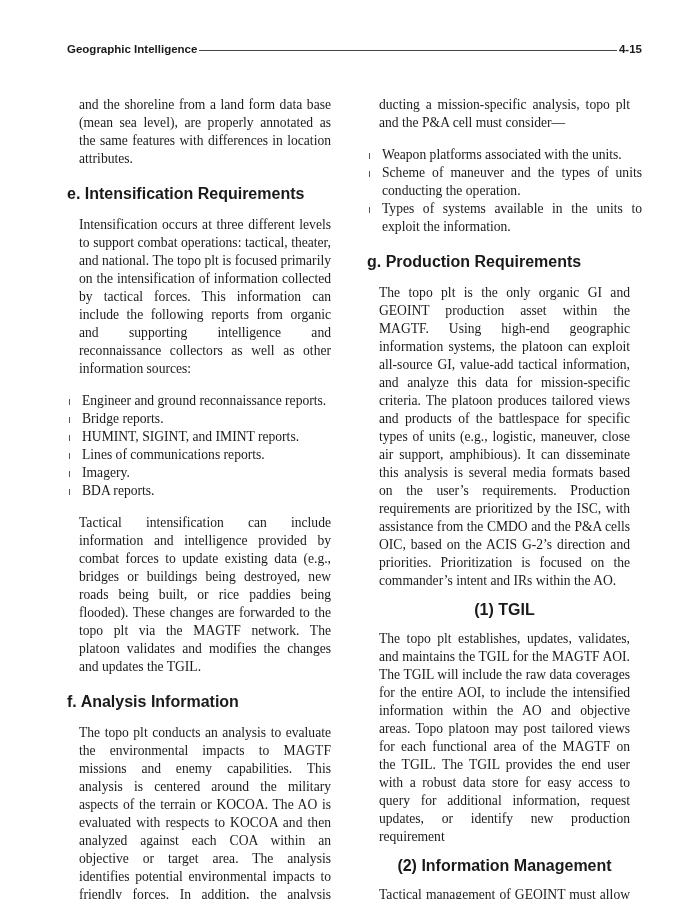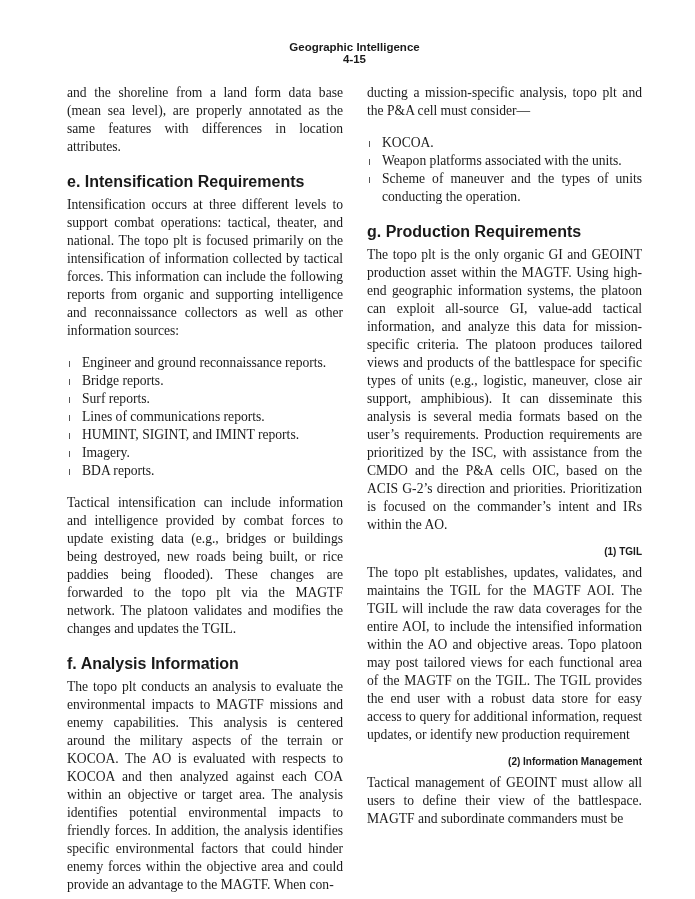--- a/index.html
+++ b/index.html
@@ -1,31 +1,31 @@
 <!DOCTYPE html>
 <html><head>
 <meta charset="utf-8">
 <style>
   html, body { margin: 0; padding: 0; background: #ffffff; }
   body { width: 695px; height: 899px; position: relative; overflow: hidden; color: #1a1a1a; }
   .header {
     position: absolute; left: 67px; top: 41px; width: 575px; height: 16px;
     display: flex; align-items: center;
-    font-family: "Liberation Sans", sans-serif; font-weight: bold; font-size: 11.5px; flex-direction: column;
+    font-family: "Liberation Sans", sans-serif; font-weight: bold; font-size: 11.5px;
   }
   .header .rule { flex: 1; height: 1px; background: #444; margin: 0 2px; position: relative; top: 1px; }
   .col { position: absolute; top: 84px; width: 276px;
     font-family: "Liberation Serif", serif; font-size: 13.6px; line-height: 18px; text-align: justify; }
   .col.left { left: 67px; }
   .col.right { left: 367px; width: 275px; }
-  p { margin: 0; }
+  p { margin: 12px; }
   h2 { font-family: "Liberation Sans", sans-serif; font-weight: bold; font-size: 16px;
        margin: 16px 0 4px 0; line-height: 20px; text-align: left; }
-  h3 { font-family: "Liberation Sans", sans-serif; font-weight: bold; font-size: 10px;
-       margin: 10px 0 4px 0; line-height: 16px; text-align: right; }
+  h3 { font-family: "Liberation Sans", sans-serif; font-weight: bold; font-size: 16px;
+       margin: 10px 0 4px 0; line-height: 16px; text-align: center; }
   ul { list-style: none; margin: 14px 0 14px 0; padding: 0; }
   li { position: relative; padding-left: 15px; }
   li::before { content: ""; position: absolute; left: 2px; top: 7px; width: 1px; height: 6px; background: #555; }
 </style>
 </head>
 <body>
 
 <div class="header">
   <span>Geographic Intelligence</span>
   <span class="rule"></span>
@@ -33,38 +33,37 @@
 </div>
 
 <div class="col left">
   <p>and the shoreline from a land form data base (mean sea level), are properly annotated as the same features with differences in location attributes.</p>
 
   <h2>e.  Intensification Requirements</h2>
   <p>Intensification occurs at three different levels to support combat operations: tactical, theater, and national. The topo plt is focused primarily on the intensification of information collected by tactical forces. This information can include the following reports from organic and supporting intelligence and reconnaissance collectors as well as other information sources:</p>
   <ul>
     <li>Engineer and ground reconnaissance reports.</li>
     <li>Bridge reports.</li>
-    <li>Surf reports.</li>
+    <li>HUMINT, SIGINT, and IMINT reports.</li>
     <li>Lines of communications reports.</li>
-    <li>HUMINT, SIGINT, and IMINT reports.</li>
     <li>Imagery.</li>
     <li>BDA reports.</li>
   </ul>
   <p>Tactical intensification can include information and intelligence provided by combat forces to update existing data (e.g., bridges or buildings being destroyed, new roads being built, or rice paddies being flooded). These changes are forwarded to the topo plt via the MAGTF network. The platoon validates and modifies the changes and updates the TGIL.</p>
 
   <h2>f.  Analysis Information</h2>
   <p>The topo plt conducts an analysis to evaluate the environmental impacts to MAGTF missions and enemy capabilities. This analysis is centered around the military aspects of the terrain or KOCOA. The AO is evaluated with respects to KOCOA and then analyzed against each COA within an objective or target area. The analysis identifies potential environmental impacts to friendly forces. In addition, the analysis identifies specific environmental factors that could hinder enemy forces within the objective area and could provide an advantage to the MAGTF. When con-</p>
 </div>
 
 <div class="col right">
   <p>ducting a mission-specific analysis, topo plt and the P&amp;A cell must consider—</p>
   <ul>
-    <li>KOCOA.</li>
     <li>Weapon platforms associated with the units.</li>
     <li>Scheme of maneuver and the types of units conducting the operation.</li>
+    <li>Types of systems available in the units to exploit the information.</li>
   </ul>
 
   <h2>g.  Production Requirements</h2>
   <p>The topo plt is the only organic GI and GEOINT production asset within the MAGTF. Using high-end geographic information systems, the platoon can exploit all-source GI, value-add tactical information, and analyze this data for mission-specific criteria. The platoon produces tailored views and products of the battlespace for specific types of units (e.g., logistic, maneuver, close air support, amphibious). It can disseminate this analysis is several media formats based on the user’s requirements. Production requirements are prioritized by the ISC, with assistance from the CMDO and the P&amp;A cells OIC, based on the ACIS G-2’s direction and priorities. Prioritization is focused on the commander’s intent and IRs within the AO.</p>
 
   <h3>(1)  TGIL</h3>
   <p>The topo plt establishes, updates, validates, and maintains the TGIL for the MAGTF AOI. The TGIL will include the raw data coverages for the entire AOI, to include the intensified information within the AO and objective areas. Topo platoon may post tailored views for each functional area of the MAGTF on the TGIL. The TGIL provides the end user with a robust data store for easy access to query for additional information, request updates, or identify new production requirement</p>
   <h3>(2)  Information Management</h3>
   <p>Tactical management of GEOINT must allow all users to define their view of the battlespace. MAGTF and subordinate commanders must be</p>
 </div>

